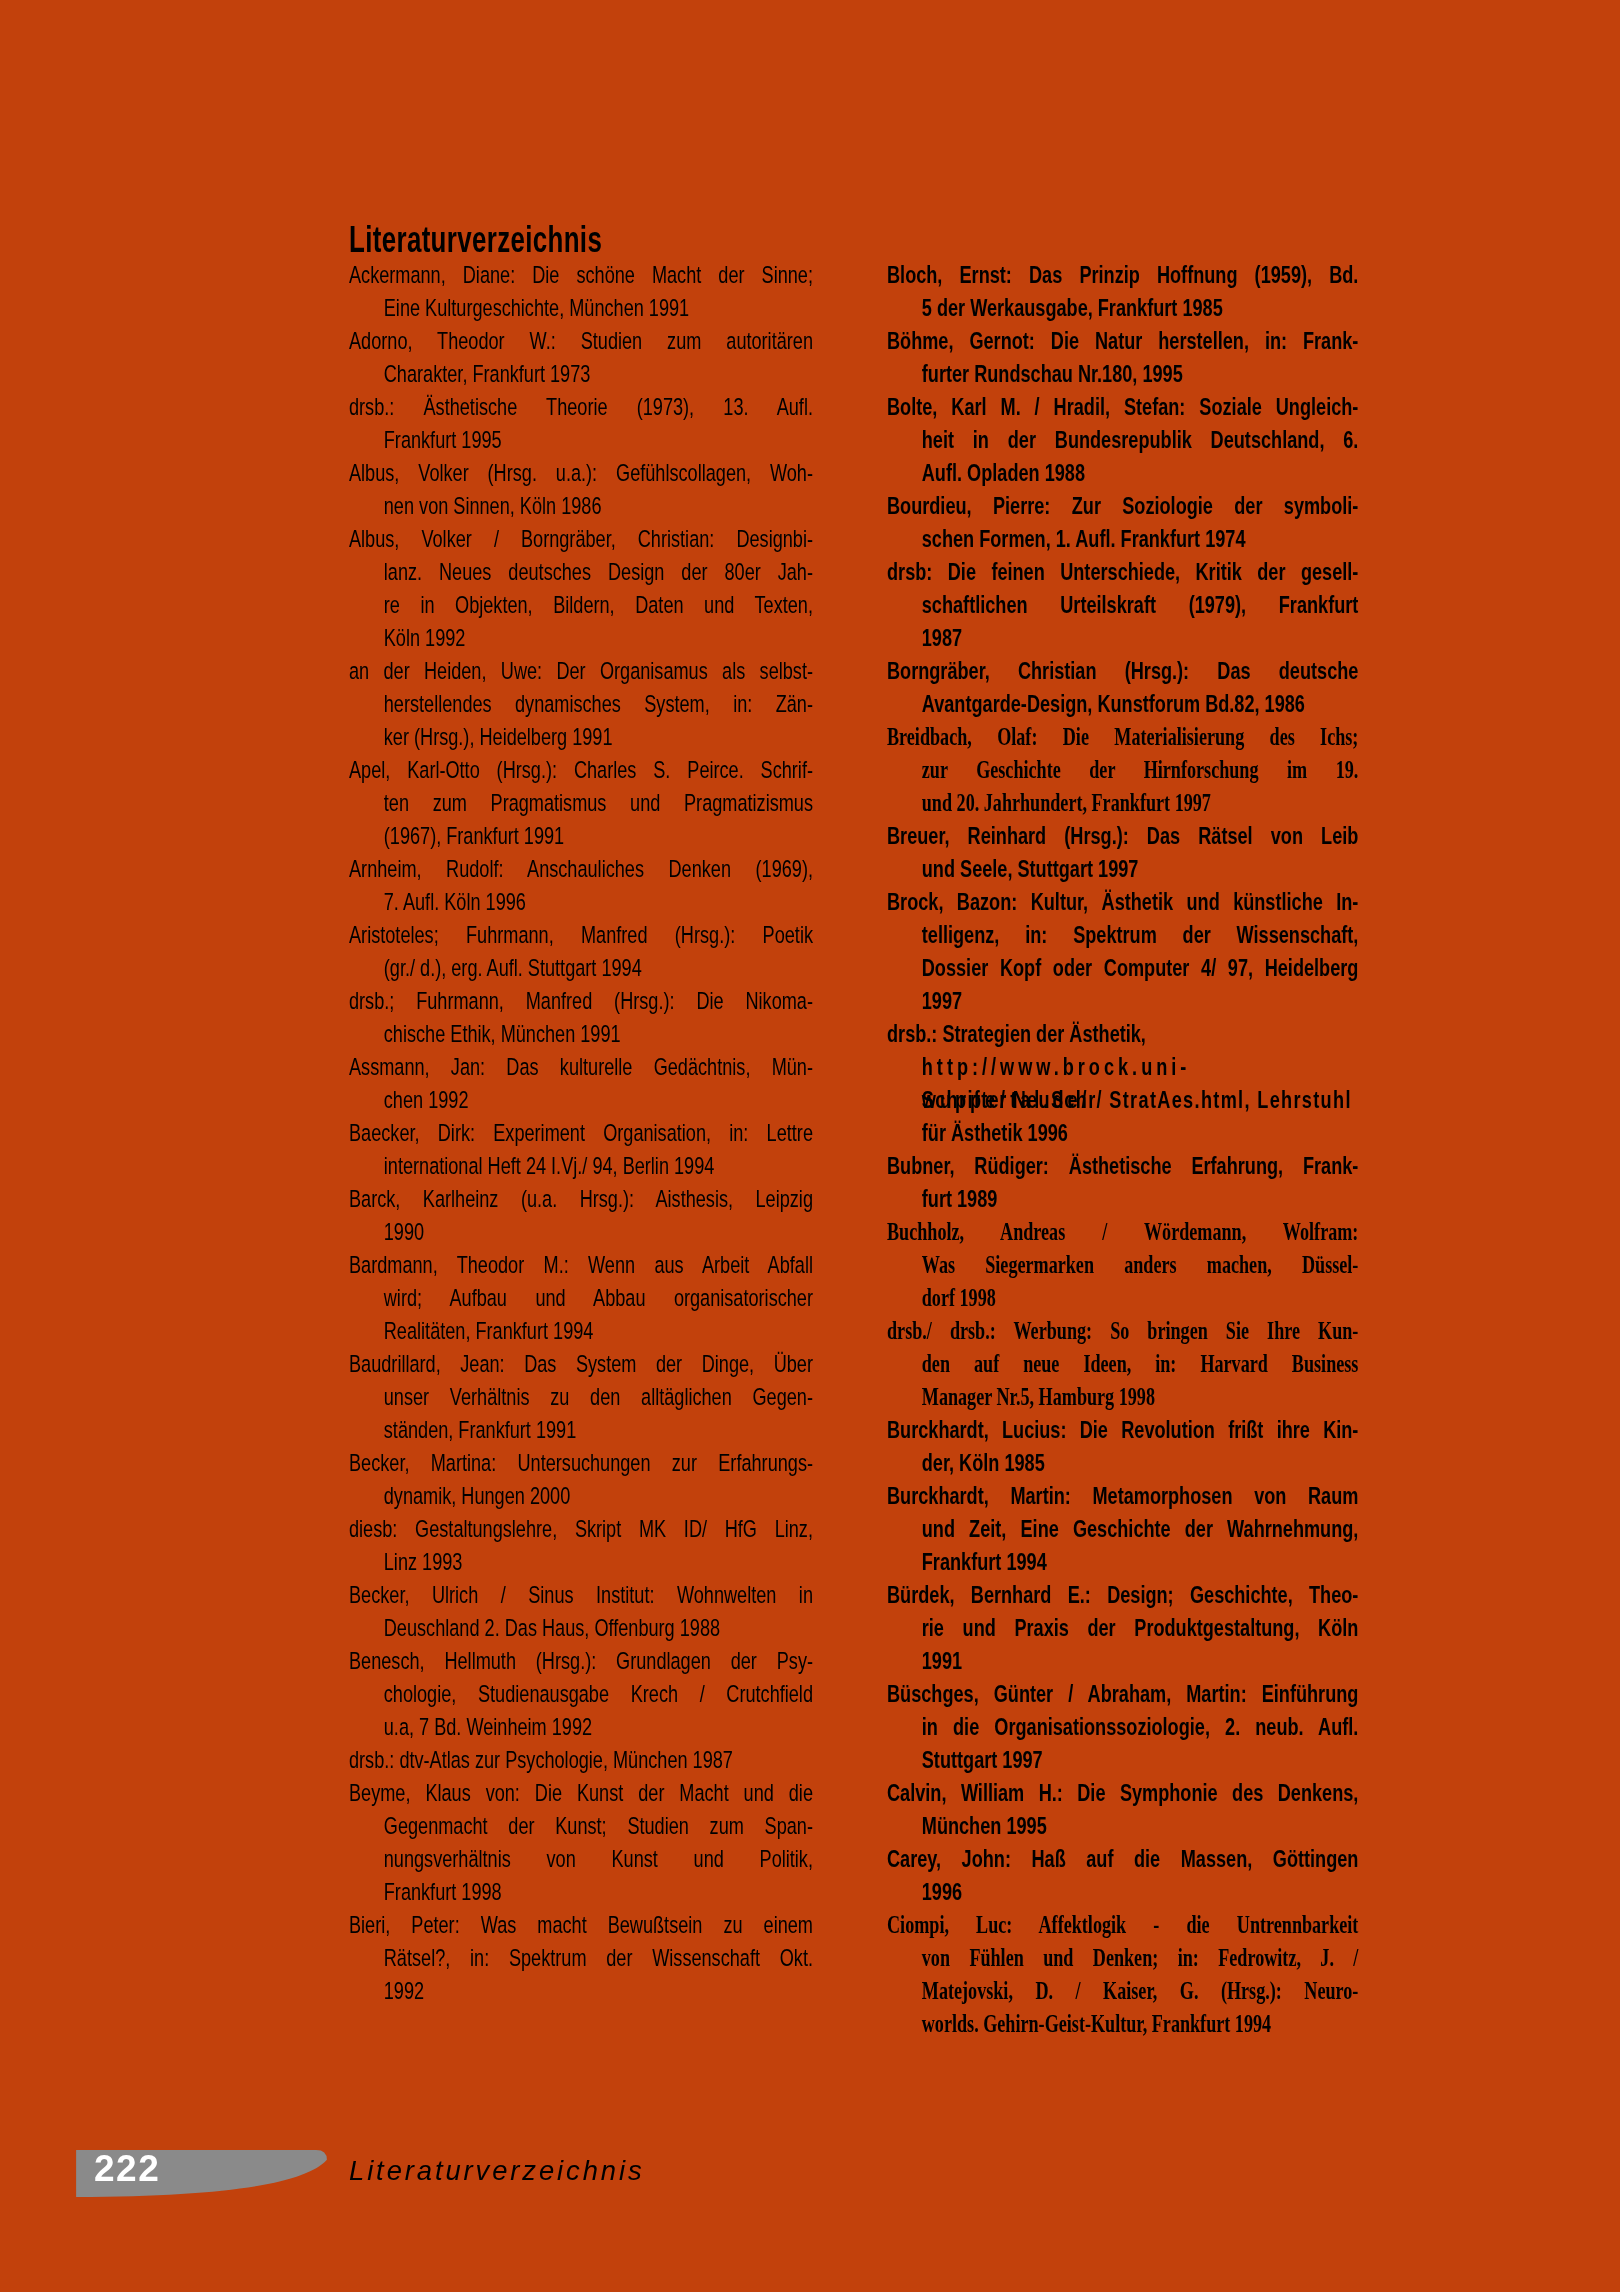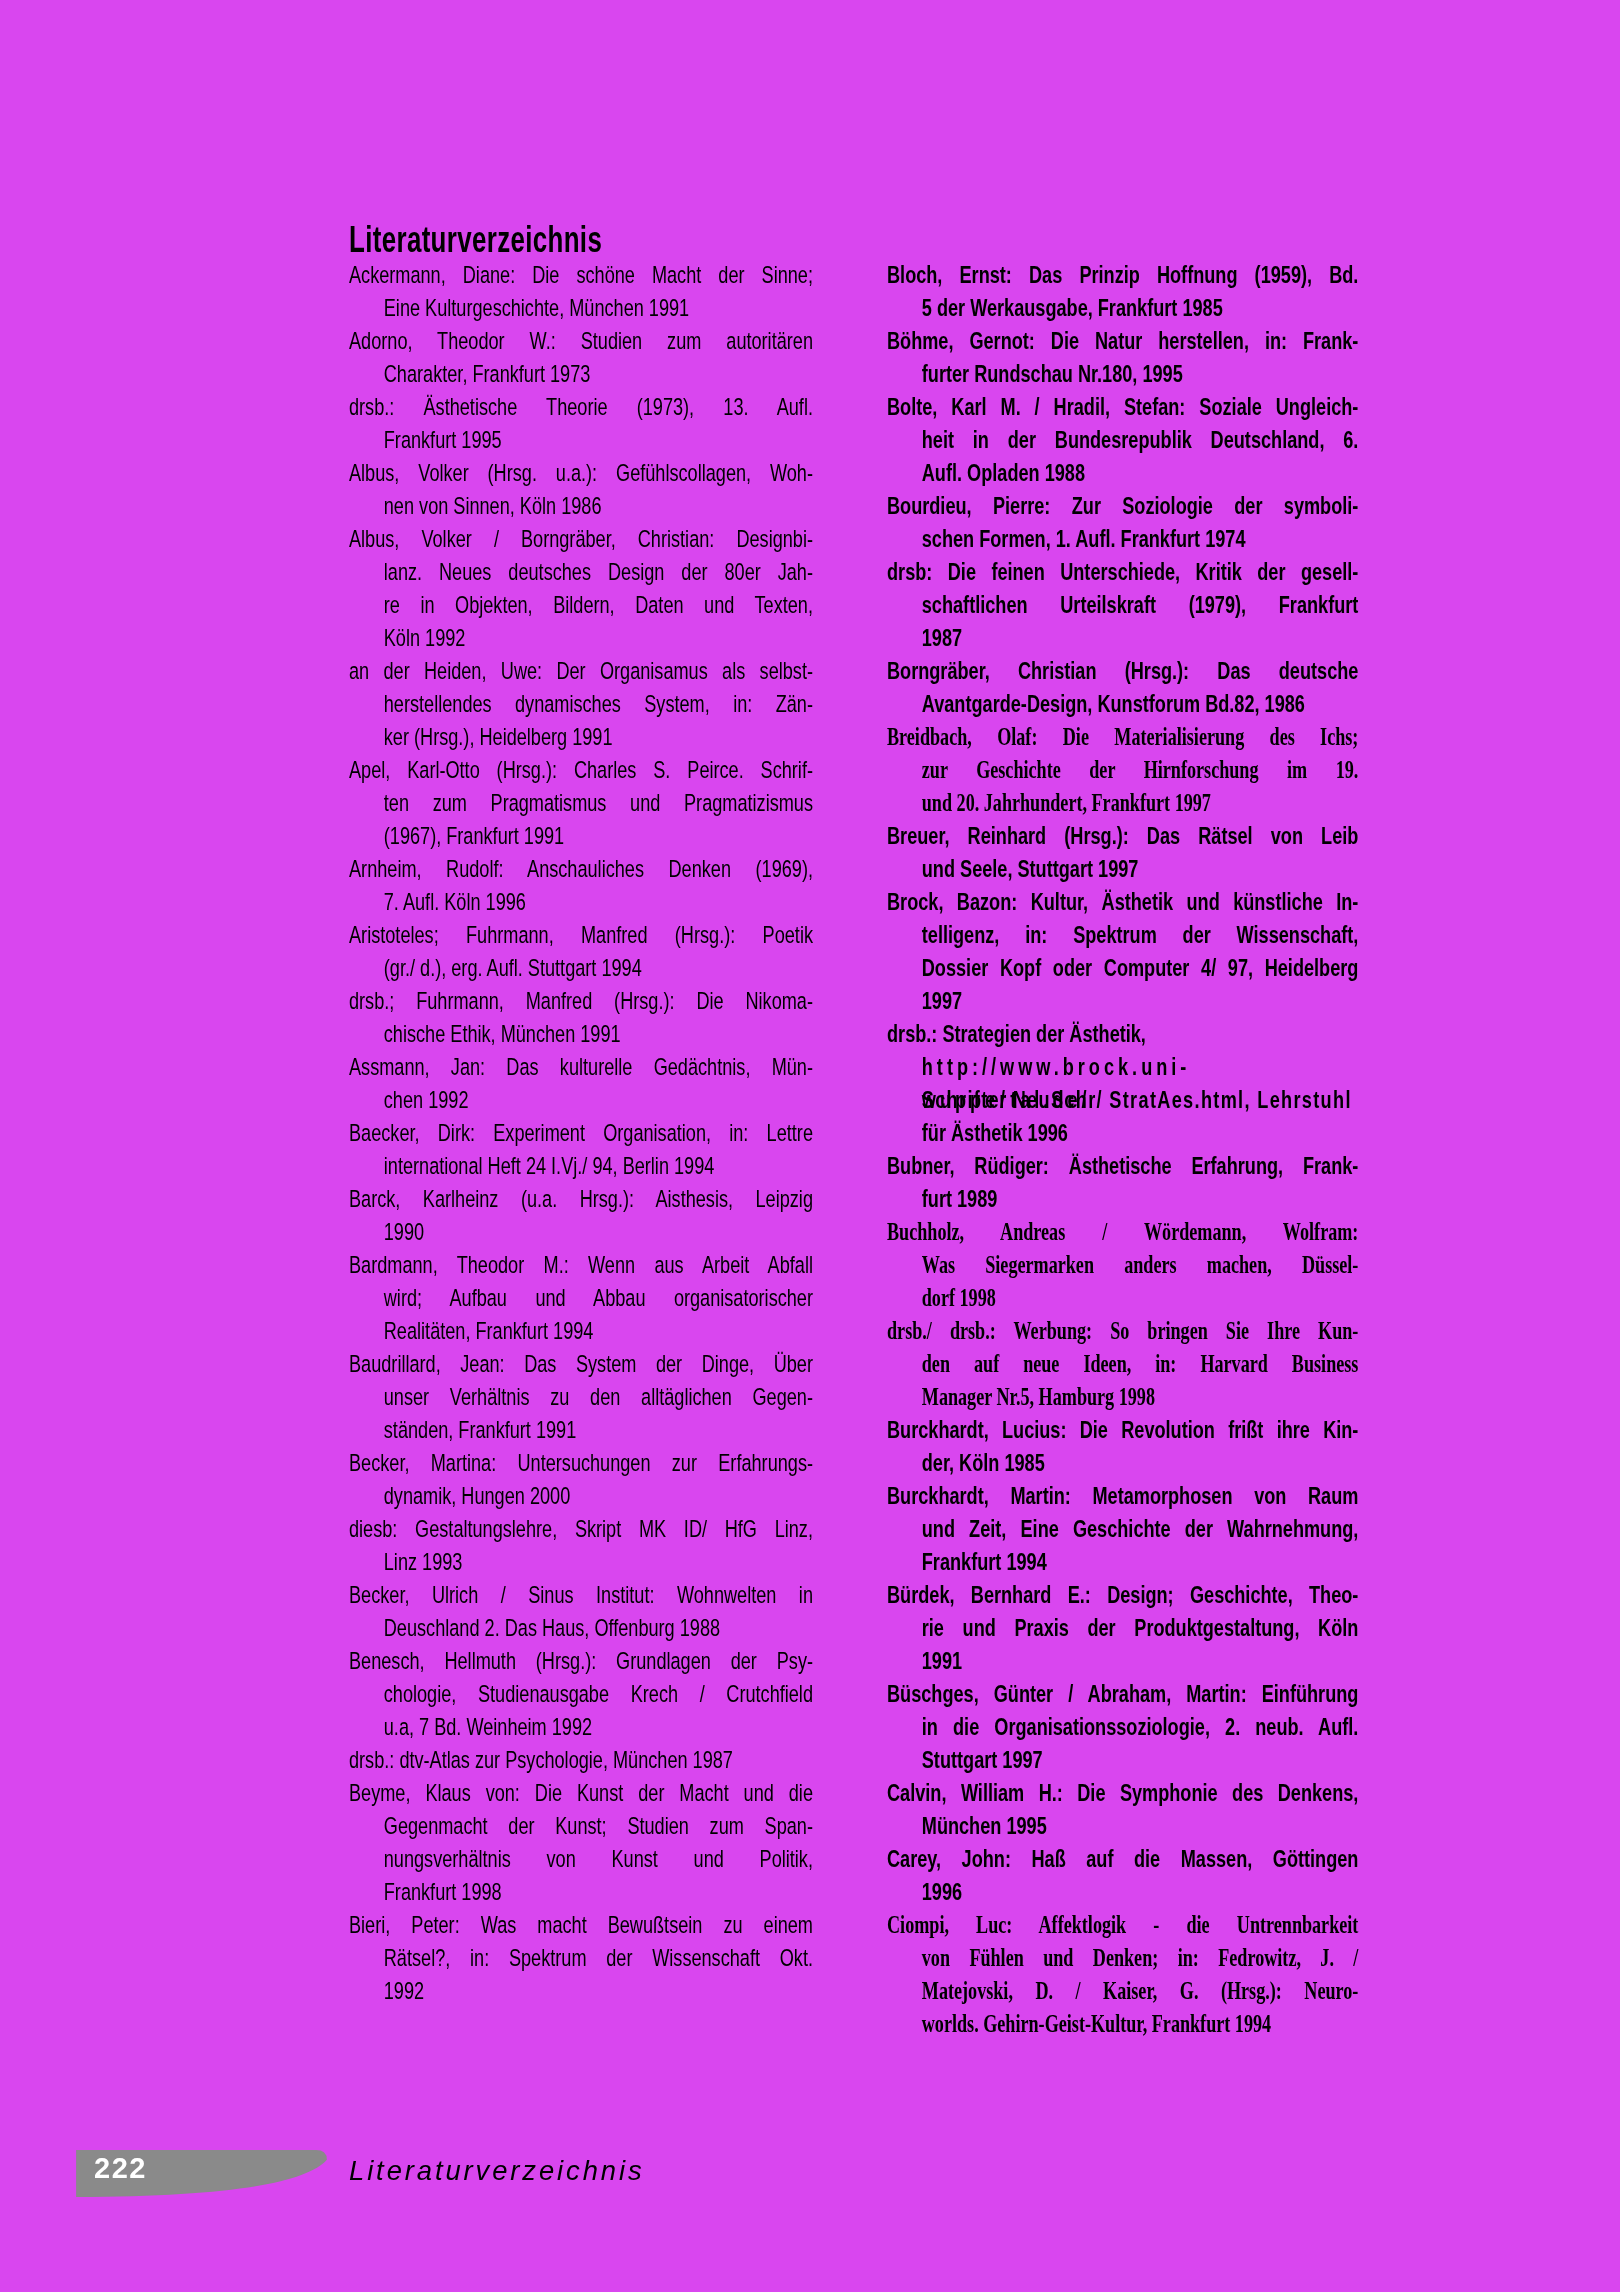--- a/index.html
+++ b/index.html
@@ -1,18 +1,18 @@
 <!DOCTYPE html>
 <html><head>
 <meta charset="utf-8">
 <style>
   html,body { margin:0; padding:0; background:#e8e8e8; }
   .page {
     position:relative; width:1620px; height:2293px;
-    background:#d946ef; color:#000;
+    background:#c2410c; color:#000;
     font-family:"Liberation Sans", sans-serif;
     overflow:hidden;
   }
   .page-title {
     position:absolute; left:349px; top:218px;
     font-size:37px; font-weight:bold; line-height:43px;
     letter-spacing:0.5px; white-space:nowrap;
     transform:scaleX(0.70); transform-origin:0 0;
   }
   .col { position:absolute; top:258px; }
@@ -27,21 +27,21 @@
     text-align:justify; text-align-last:justify; text-justify:inter-word;
   }
   .ln.ind { padding-left:47px; }
   .entry.serif .ln { font-family:"Liberation Serif", serif; }
   .footer-swoosh {
     position:absolute; left:76px; top:2150px; width:251px; height:48px;
   }
   .footer-swoosh svg { display:block; }
   .page-number {
     position:absolute; left:94px; top:2152px;
-    font-size:29px; font-weight:bold; color:#ffffff;
+    font-size:37px; font-weight:bold; color:#ffffff;
     letter-spacing:1.5px; line-height:33px;
   }
   .footer-label {
     position:absolute; left:349px; top:2154px;
     font-size:27.4px; font-style:italic; letter-spacing:2.9px;
     line-height:33px; white-space:nowrap;
   }
 </style>
 </head>
 <body>

